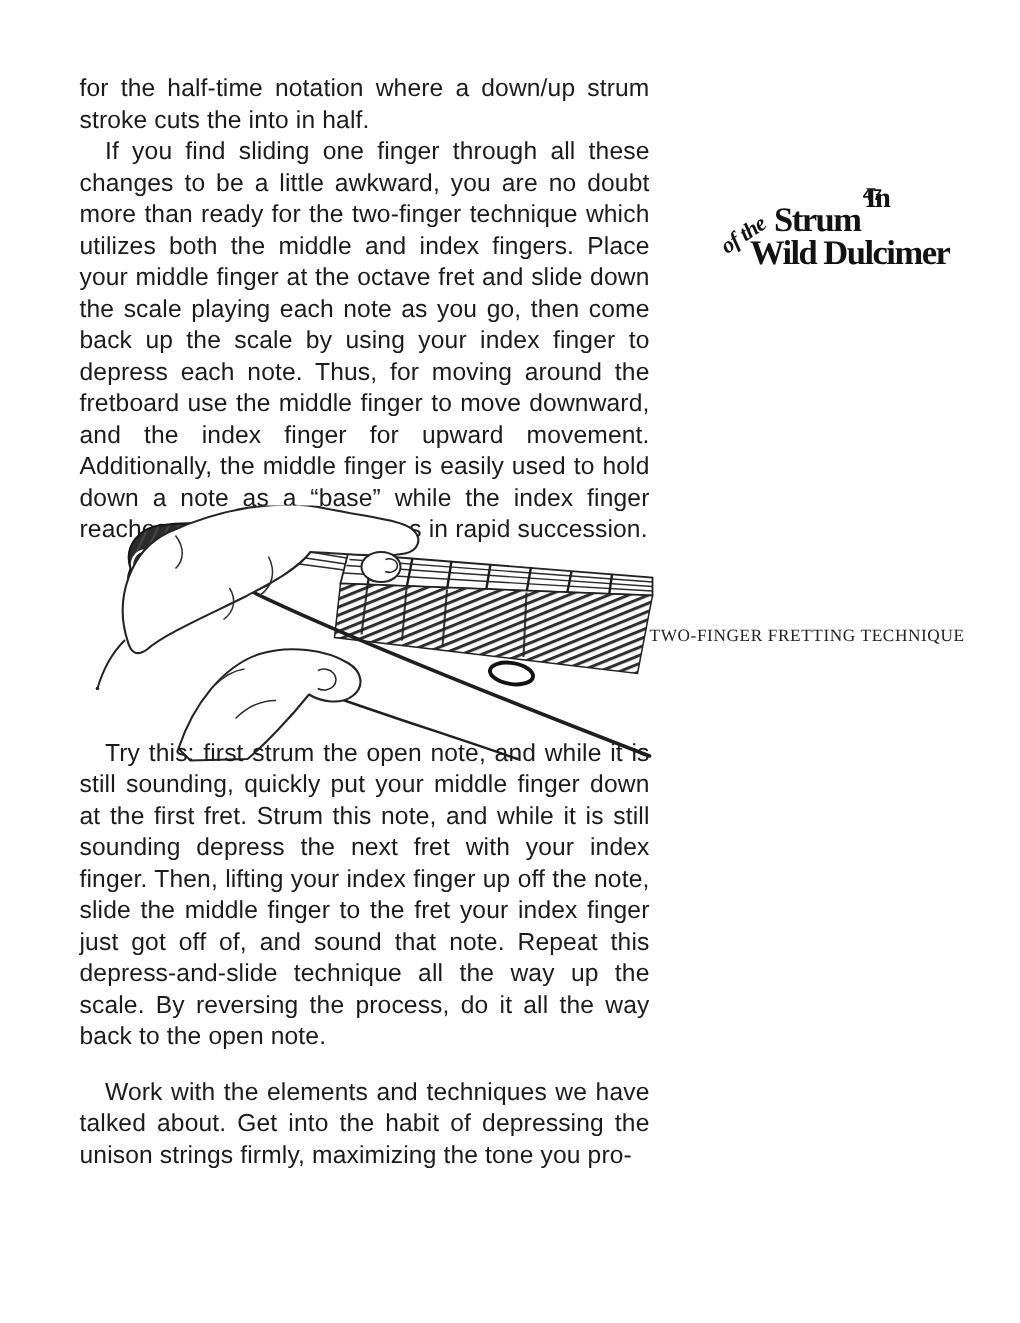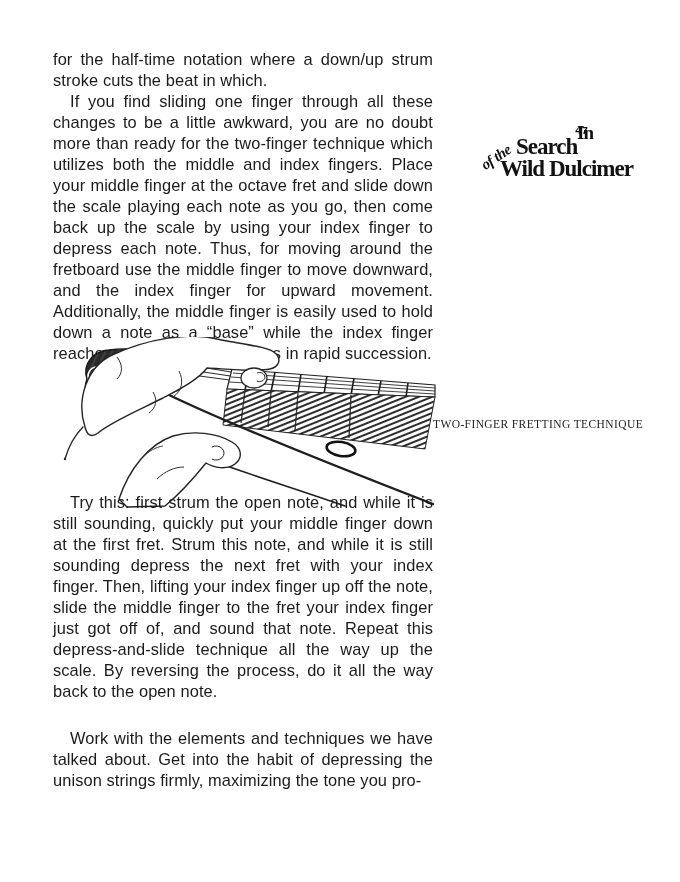--- a/index.html
+++ b/index.html
@@ -16,21 +16,21 @@
     position:absolute;
     left:53px;width:380px;
     text-align:justify;
     font-size:16.4px;
     line-height:21px;
     letter-spacing:0.1px;
     color:#1b1b1b;
   }
   .textblock p{margin:0;}
   .textblock p.indent{text-indent:17px;}
-  .textblock p.gap{margin-top:26px;}
+  .textblock p.gap{margin-top:16px;}
   #block-1{top:49px;}
   #block-2{top:492px;}
   
   #figure{position:absolute;left:0;top:335px;width:680px;height:180px;font-family:Liberation Serif, serif;}
   #figure svg{position:absolute;left:57px;top:2px;}
   .caption{
     position:absolute;left:433px;top:83px;
     font-size:11.5px;letter-spacing:0.4px;
     color:#222;white-space:nowrap;
   }
@@ -51,27 +51,27 @@
   #logo .wild{left:14px;top:31px;font-size:23px;}
 </style>
 </head>
 <body>
 
 <div class="page">
 
   <div id="logo">
     <span class="w in">In</span>
     <span class="w num">47</span>
-    <span class="w search">Search</span>
+    <span class="w search">Strum</span>
     <span class="w script">of the</span>
     <span class="w wild">Wild Dulcimer</span>
   </div>
 
   <div class="textblock" id="block-1">
-    <p>for the half-time notation where a down/up strum stroke cuts the beat in which.</p>
+    <p>for the half-time notation where a down/up strum stroke cuts the into in half.</p>
     <p class="indent">If you find sliding one finger through all these changes to be a little awkward, you are no doubt more than ready for the two-finger technique which utilizes both the middle and index fingers. Place your middle finger at the octave fret and slide down the scale playing each note as you go, then come back up the scale by using your index finger to depress each note. Thus, for moving around the fretboard use the middle finger to move downward, and the index finger for upward movement. Additionally, the middle finger is easily used to hold down a note as a “base” while the index finger reaches out to play other notes in rapid succession.</p>
   </div>
 
   <div id="figure">
     <svg width="382" height="172" viewBox="0 0 382 172">
       <defs>
         <pattern id="hatch" width="5" height="5" patternUnits="userSpaceOnUse" patternTransform="rotate(68)">
           <rect width="5" height="5" fill="#ffffff"></rect>
           <line x1="1" y1="0" x2="1" y2="5" stroke="#2e2e2e" stroke-width="2"></line>
         </pattern>

